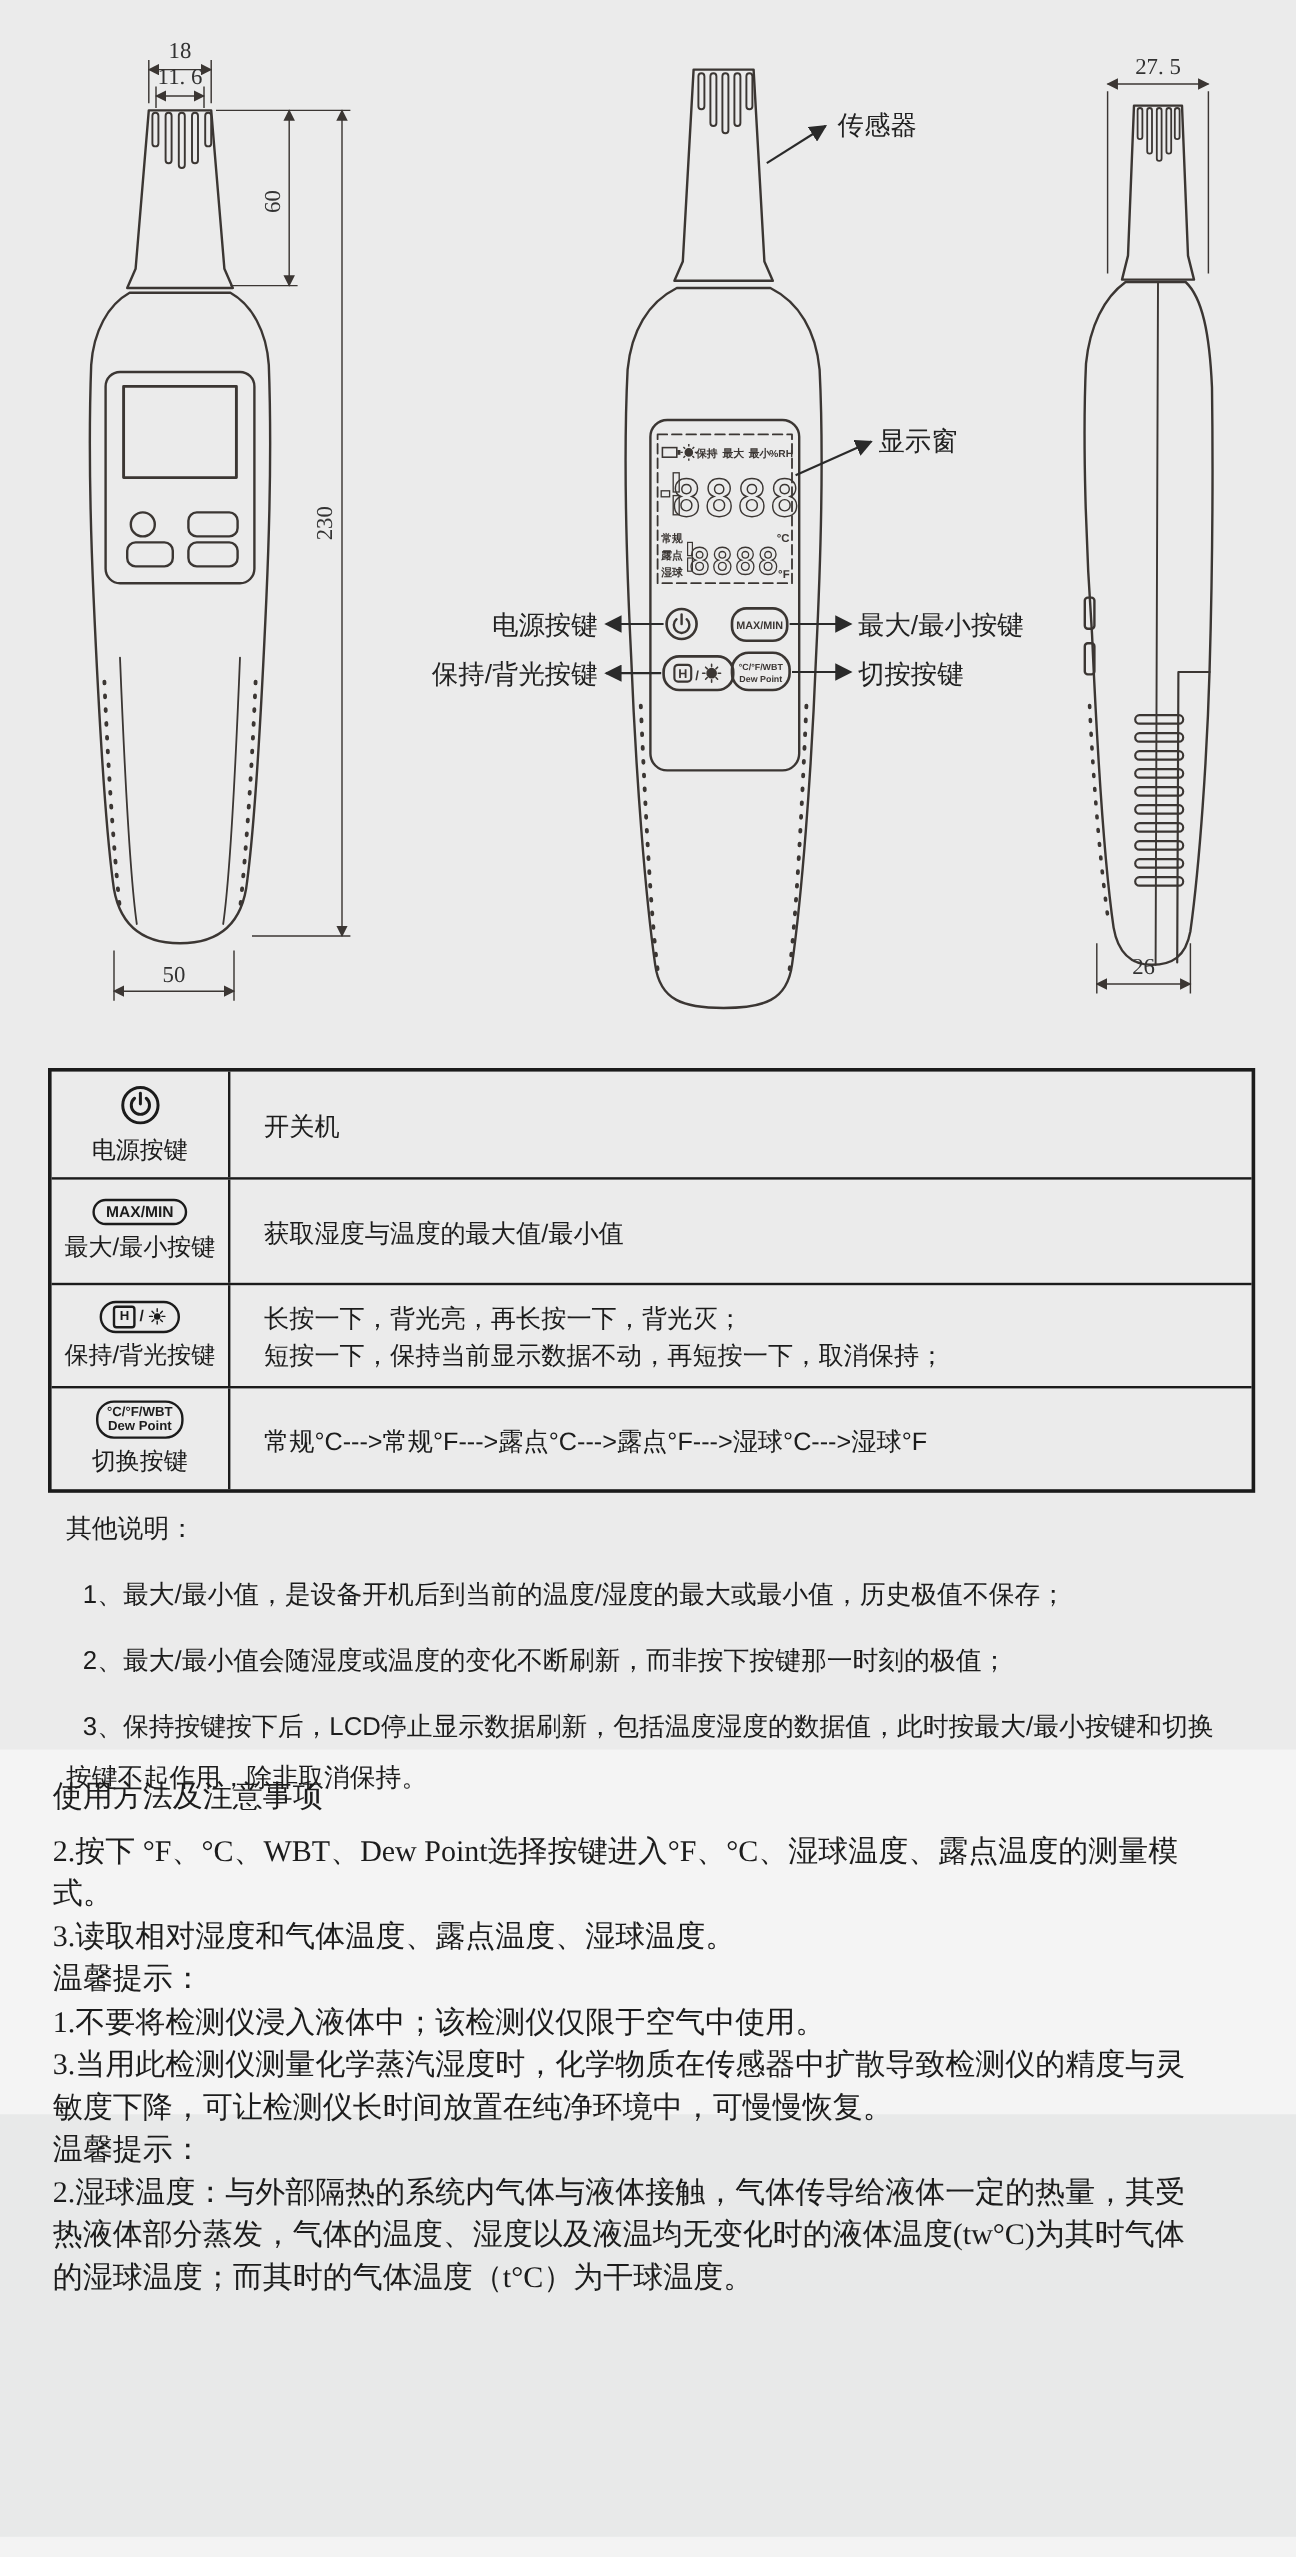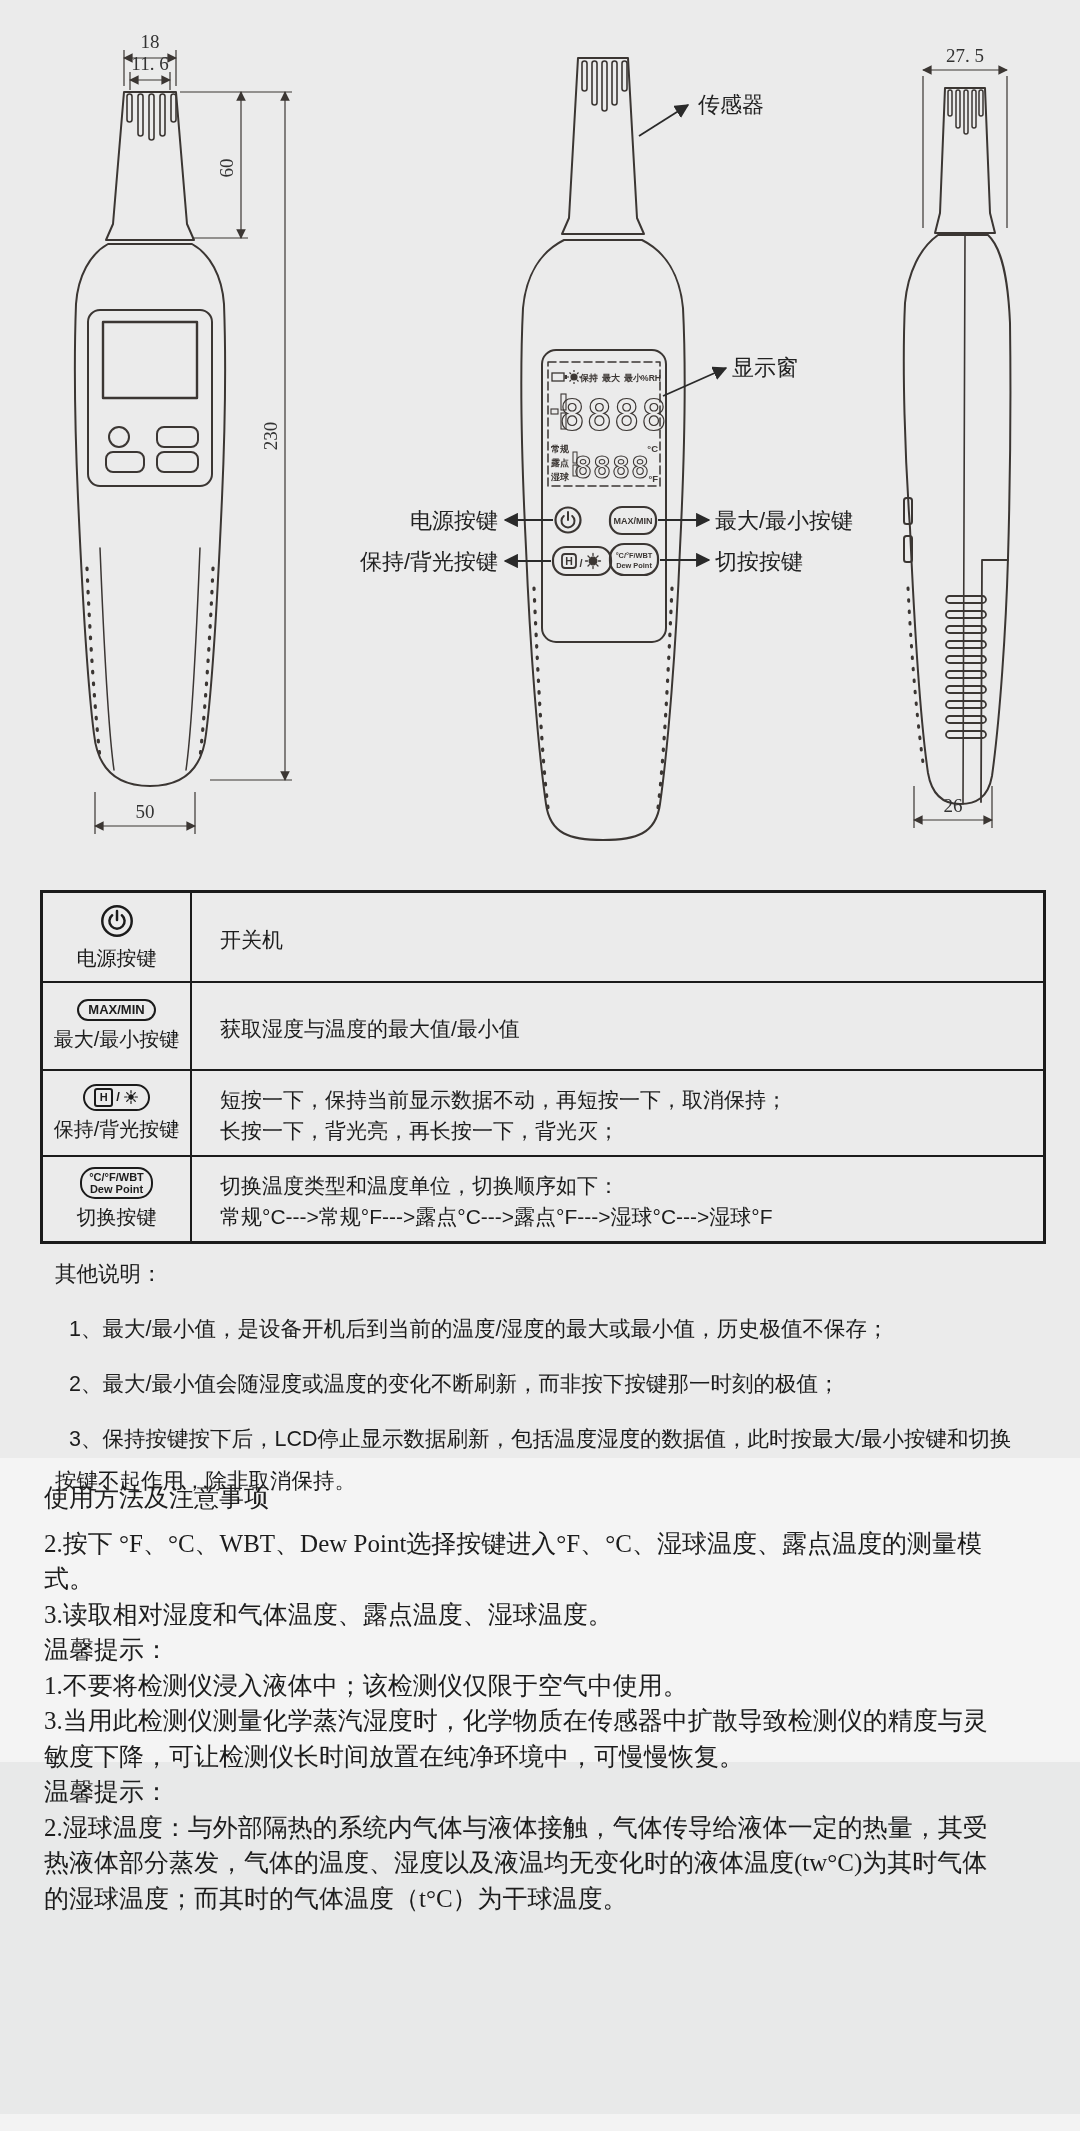--- a/index.html
+++ b/index.html
@@ -274,35 +274,34 @@
         <svg width="16" height="16" viewBox="0 0 20 20" style="position:static">
           <circle cx="10" cy="10" r="3.4" fill="#1b1b1b"></circle>
           <g stroke="#1b1b1b" stroke-width="1.5" stroke-linecap="round">
             <path d="M 10,2 V 5 M 10,15 V 18 M 2,10 H 5 M 15,10 H 18 M 4.6,4.6 L 6.6,6.6 M 13.4,13.4 L 15.4,15.4 M 15.4,4.6 L 13.4,6.6 M 6.6,13.4 L 4.6,15.4"></path>
           </g>
         </svg>
       </div>
       <div class="cell-label">保持/背光按键</div>
     </div>
     <div class="col-desc">
+      <p>长按一下，背光亮，再长按一下，背光灭；</p>
       <p>短按一下，保持当前显示数据不动，再短按一下，取消保持；</p>
-      <p>长按一下，背光亮，再长按一下，背光灭；</p>
     </div>
   </div>
 
   <div class="row row-4">
     <div class="col-btn">
       <div class="pill pill-switch">
         <span>°C/°F/WBT</span>
         <span>Dew Point</span>
       </div>
       <div class="cell-label">切换按键</div>
     </div>
     <div class="col-desc">
-      <p>切换温度类型和温度单位，切换顺序如下：</p>
       <p>常规°C---&gt;常规°F---&gt;露点°C---&gt;露点°F---&gt;湿球°C---&gt;湿球°F</p>
     </div>
   </div>
 </div>
 
 <div class="notes">
   <p class="n-title">其他说明：</p>
   <p class="n-item">1、最大/最小值，是设备开机后到当前的温度/湿度的最大或最小值，历史极值不保存；</p>
   <p class="n-item">2、最大/最小值会随湿度或温度的变化不断刷新，而非按下按键那一时刻的极值；</p>
   <p class="n-item">3、保持按键按下后，LCD停止显示数据刷新，包括温度湿度的数据值，此时按最大/最小按键和切换按键不起作用，除非取消保持。</p>

